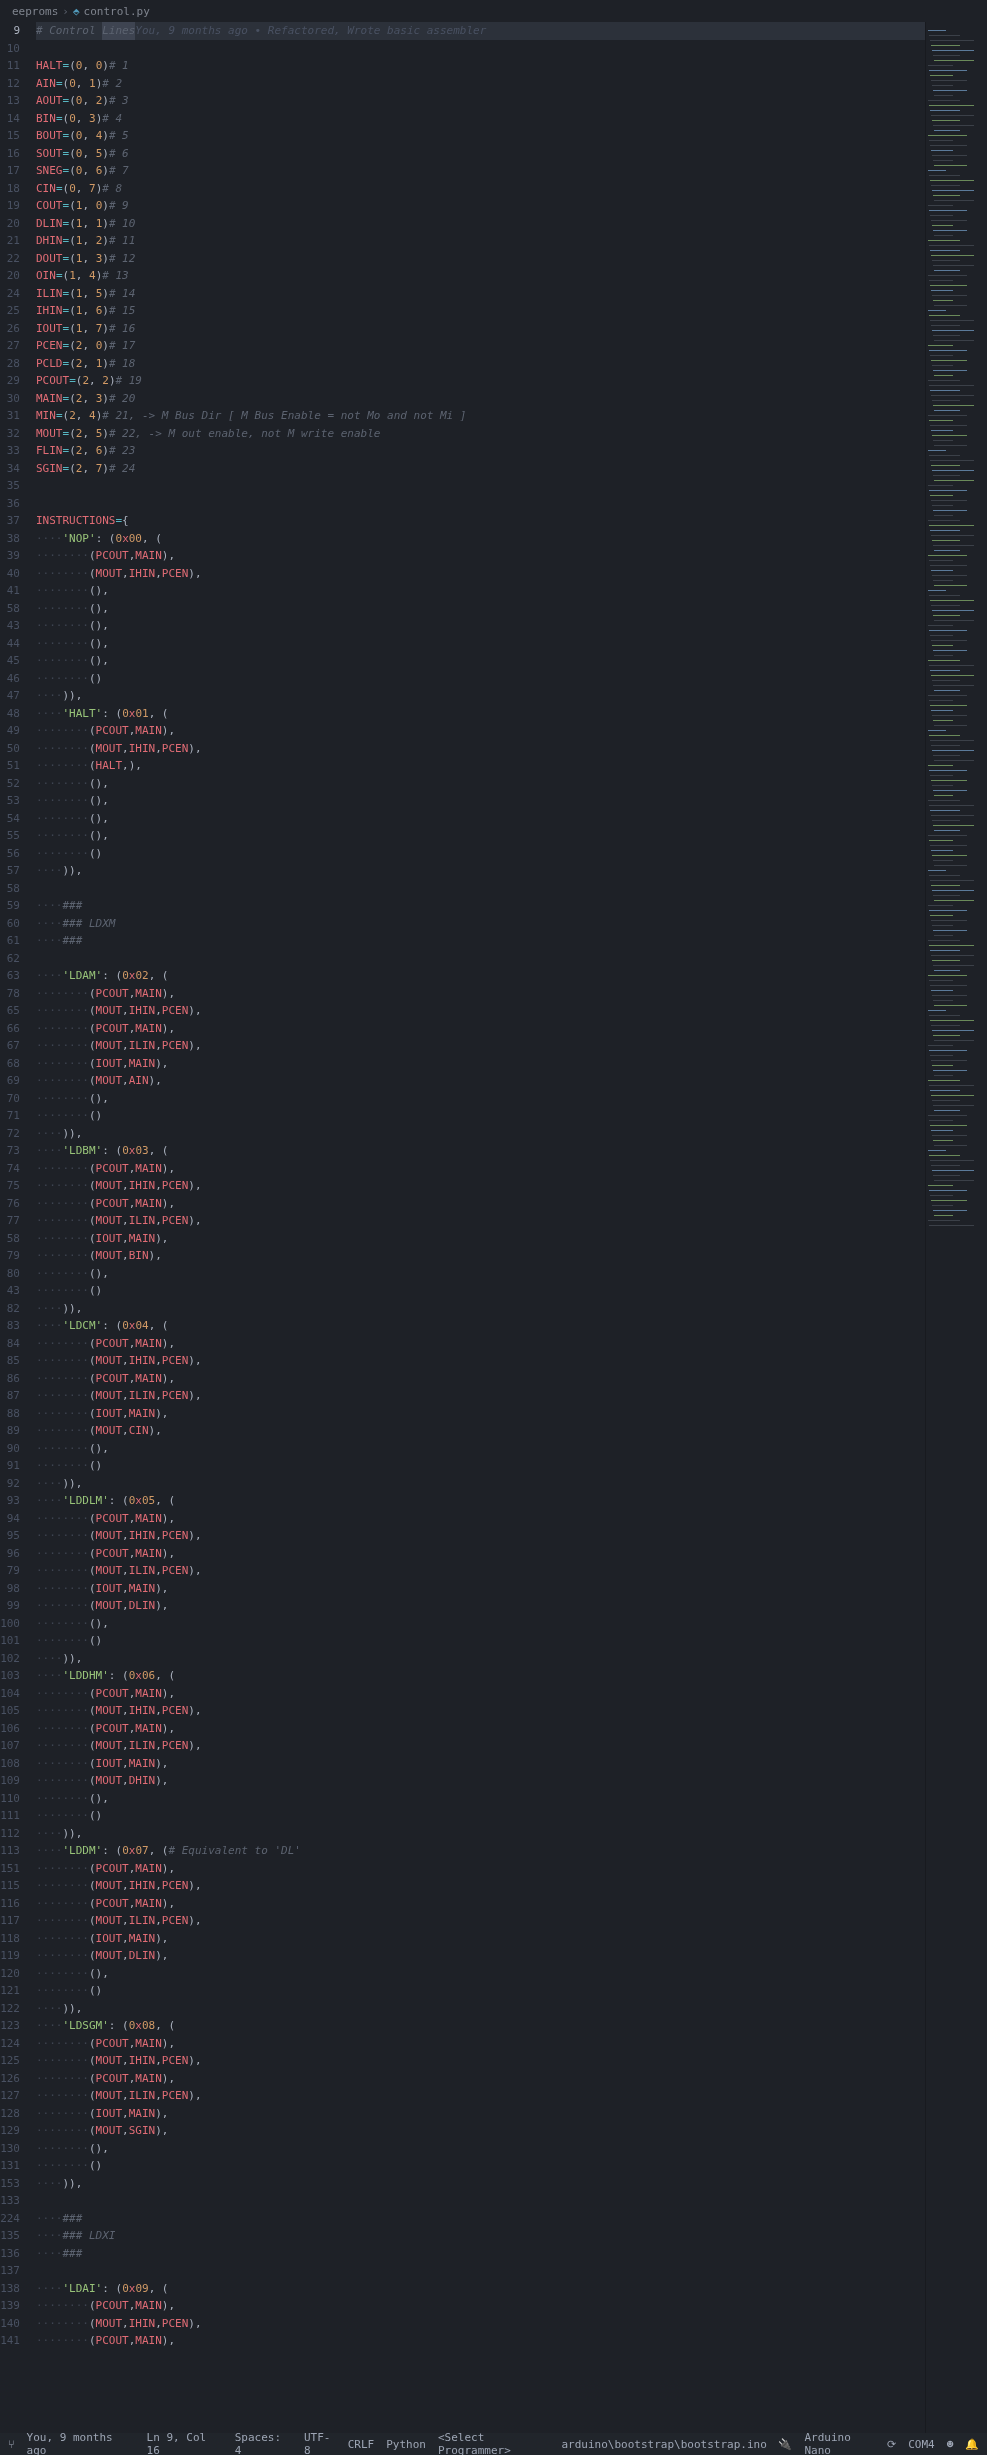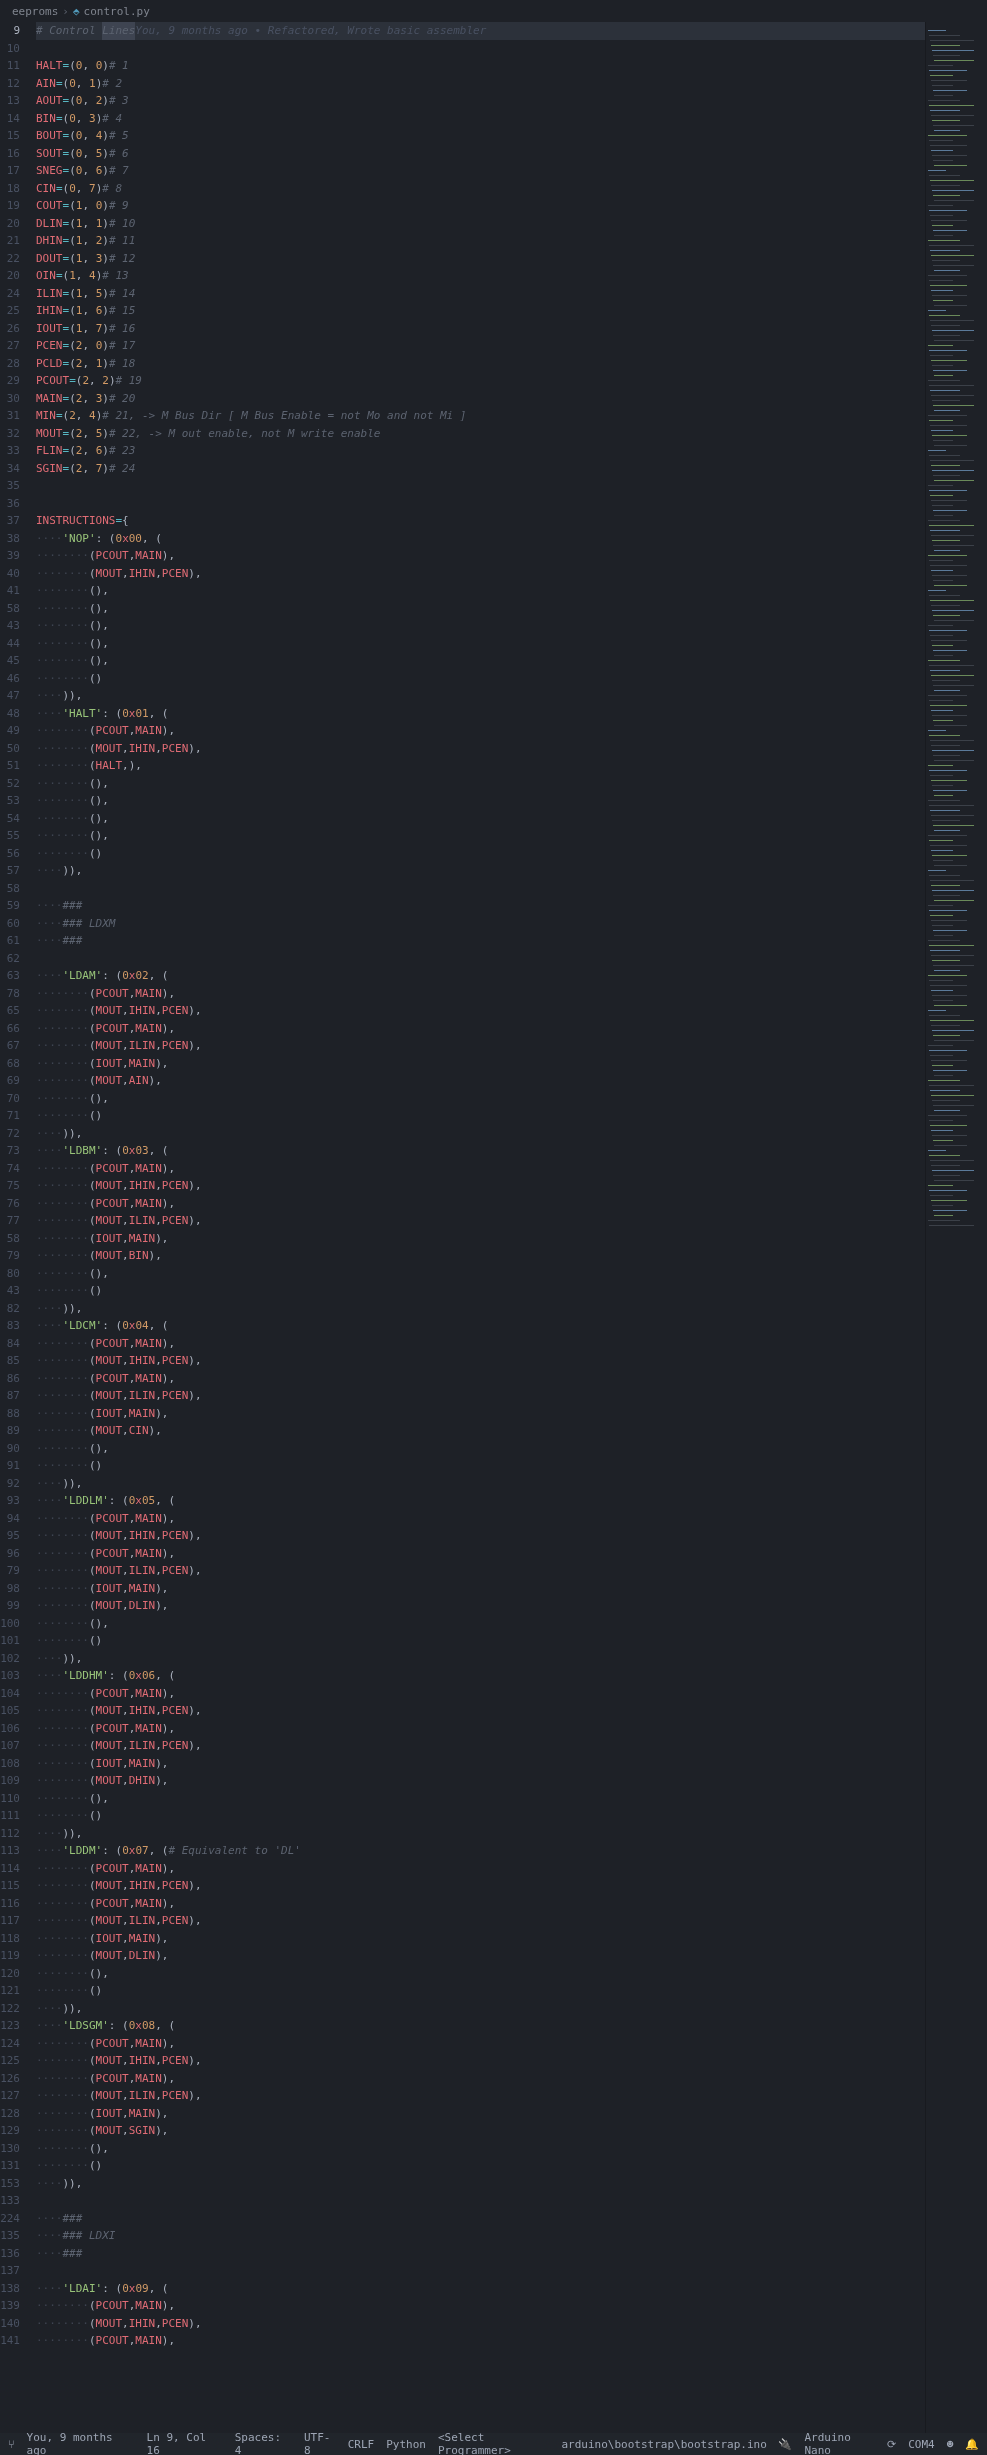--- a/index.html
+++ b/index.html
@@ -189,21 +189,21 @@
       <div class="ln">104</div>
       <div class="ln">105</div>
       <div class="ln">106</div>
       <div class="ln">107</div>
       <div class="ln">108</div>
       <div class="ln">109</div>
       <div class="ln">110</div>
       <div class="ln">111</div>
       <div class="ln">112</div>
       <div class="ln">113</div>
-      <div class="ln">114</div>
+      <div class="ln">151</div>
       <div class="ln">115</div>
       <div class="ln">116</div>
       <div class="ln">117</div>
       <div class="ln">118</div>
       <div class="ln">119</div>
       <div class="ln">120</div>
       <div class="ln">121</div>
       <div class="ln">122</div>
       <div class="ln">123</div>
       <div class="ln">124</div>

